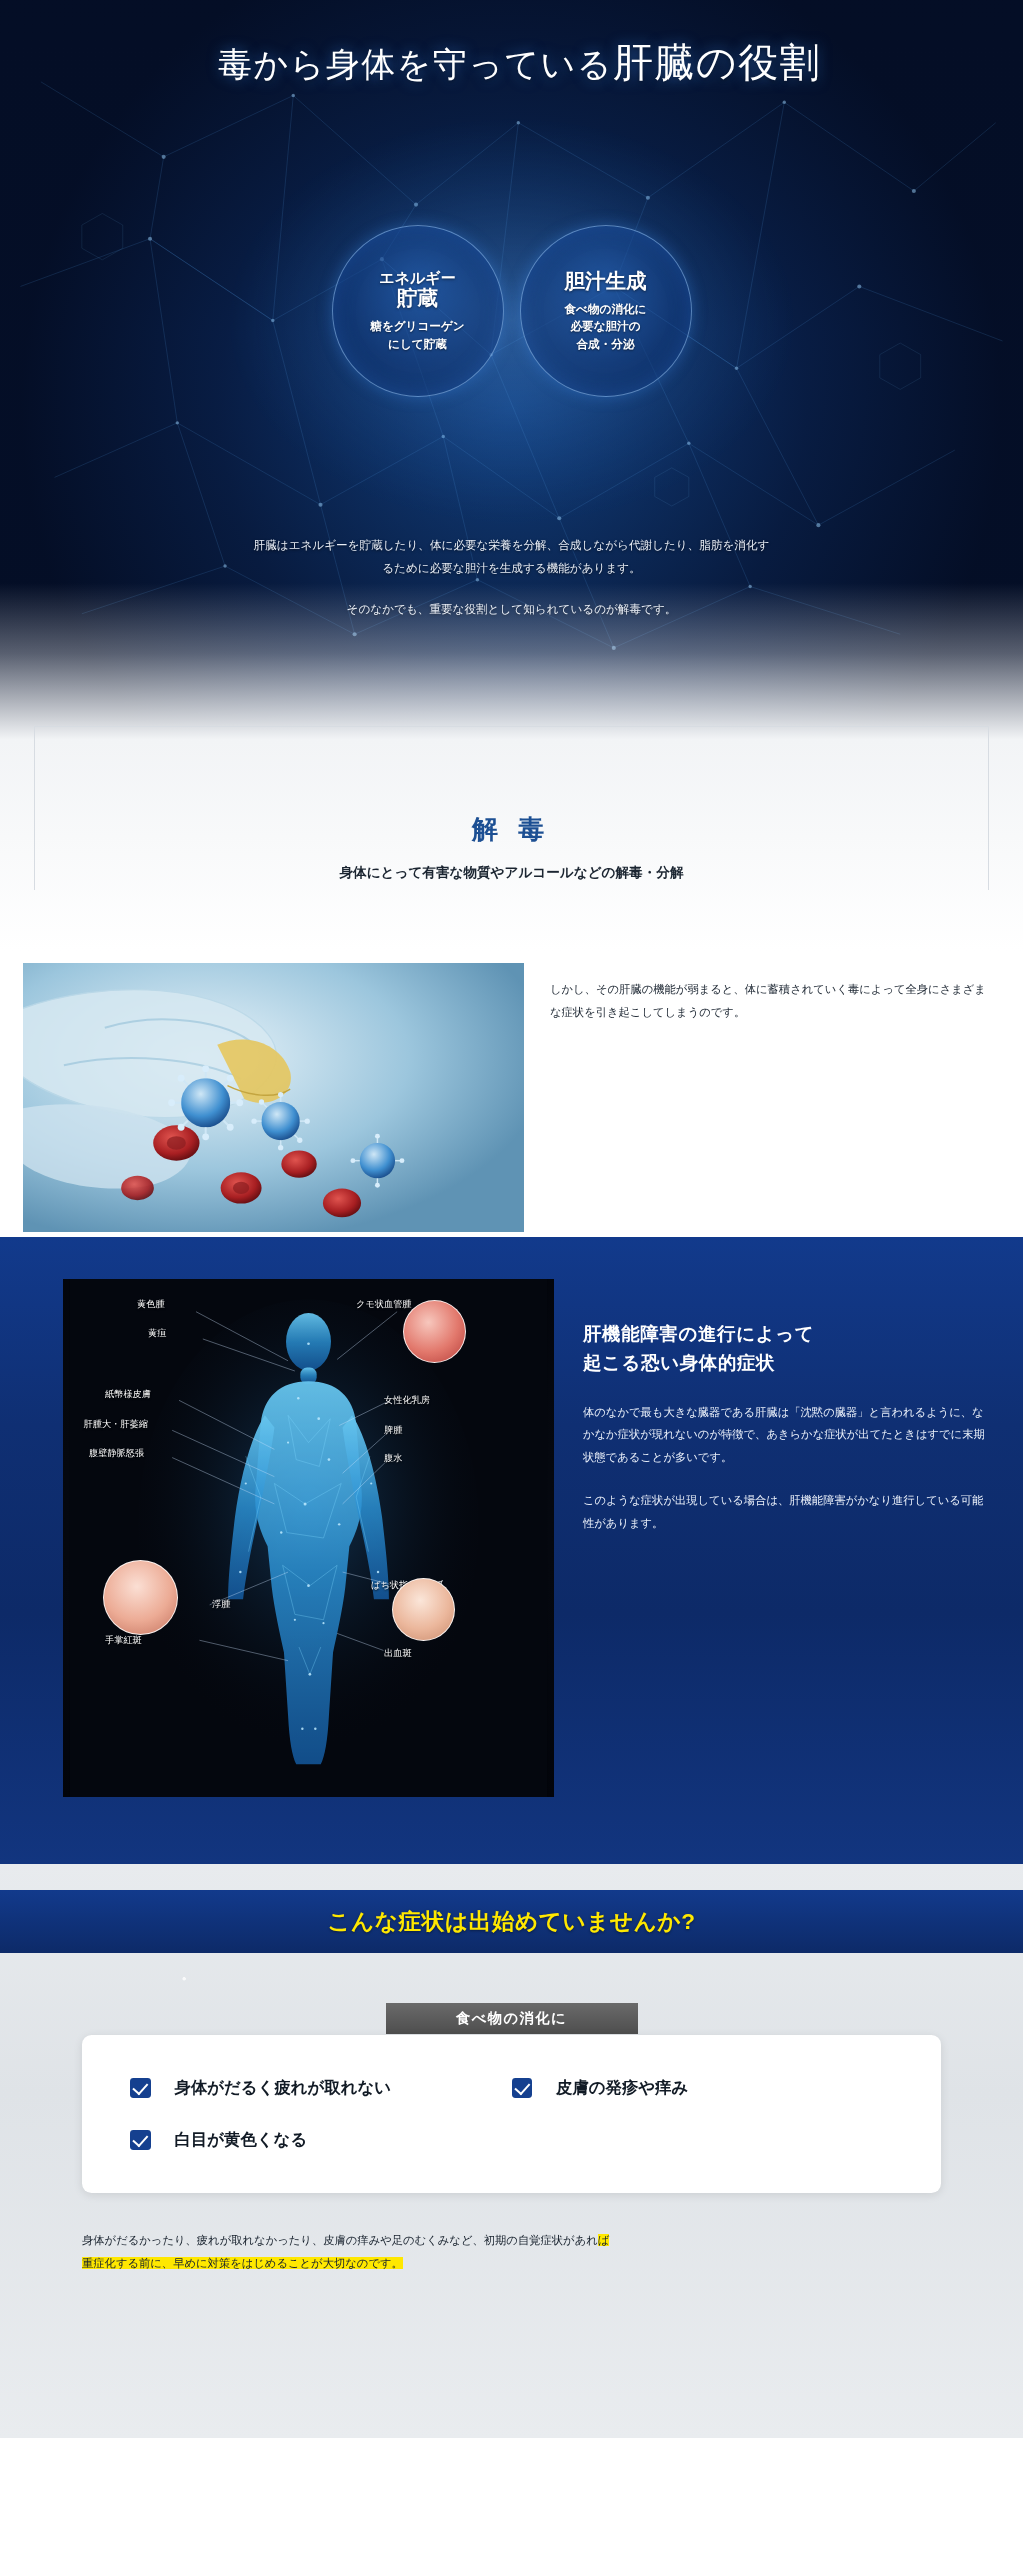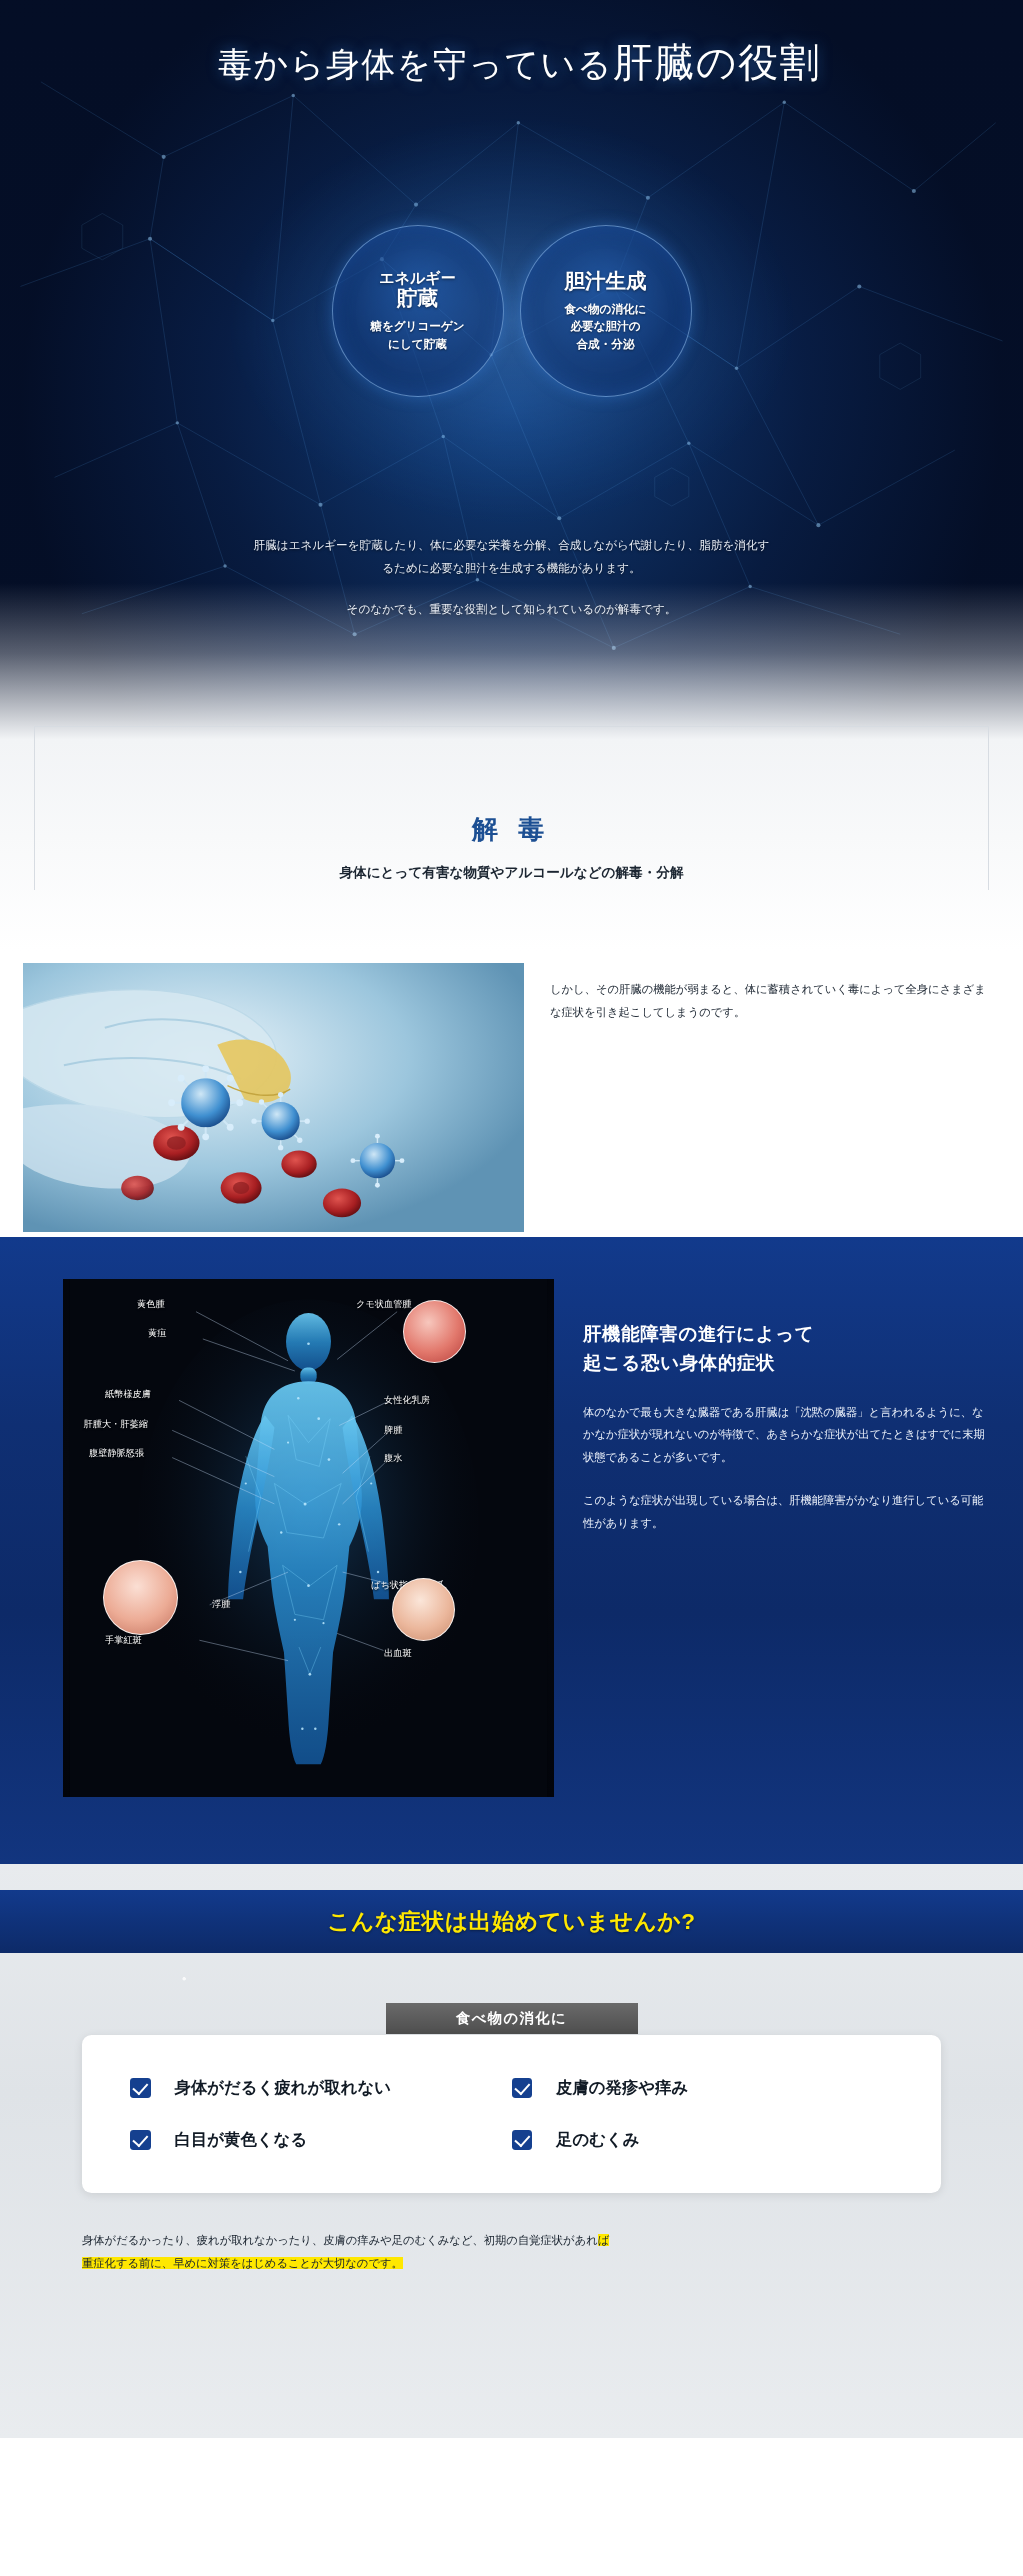--- a/index.html
+++ b/index.html
@@ -534,24 +534,20 @@
         <span>身体がだるく疲れが取れない</span>
       </div>
       <div class="check-item">
         <span class="cbox"></span>
         <span>皮膚の発疹や痒み</span>
       </div>
       <div class="check-item">
         <span class="cbox"></span>
         <span>白目が黄色くなる</span>
       </div>
-      <div class="check-item">
-        <span class="cbox"></span>
-        <span>足のむくみ</span>
-      </div>
     </div>
 
     <div class="closing">
       <span>身体がだるかったり、疲れが取れなかったり、皮膚の痒みや足のむくみなど、初期の自覚症状があれ</span><span class="hl">ば</span><br>
       <span class="hl">重症化する前に、早めに対策をはじめることが大切なのです。</span>
     </div>
   </section>
 
 </div>
 

